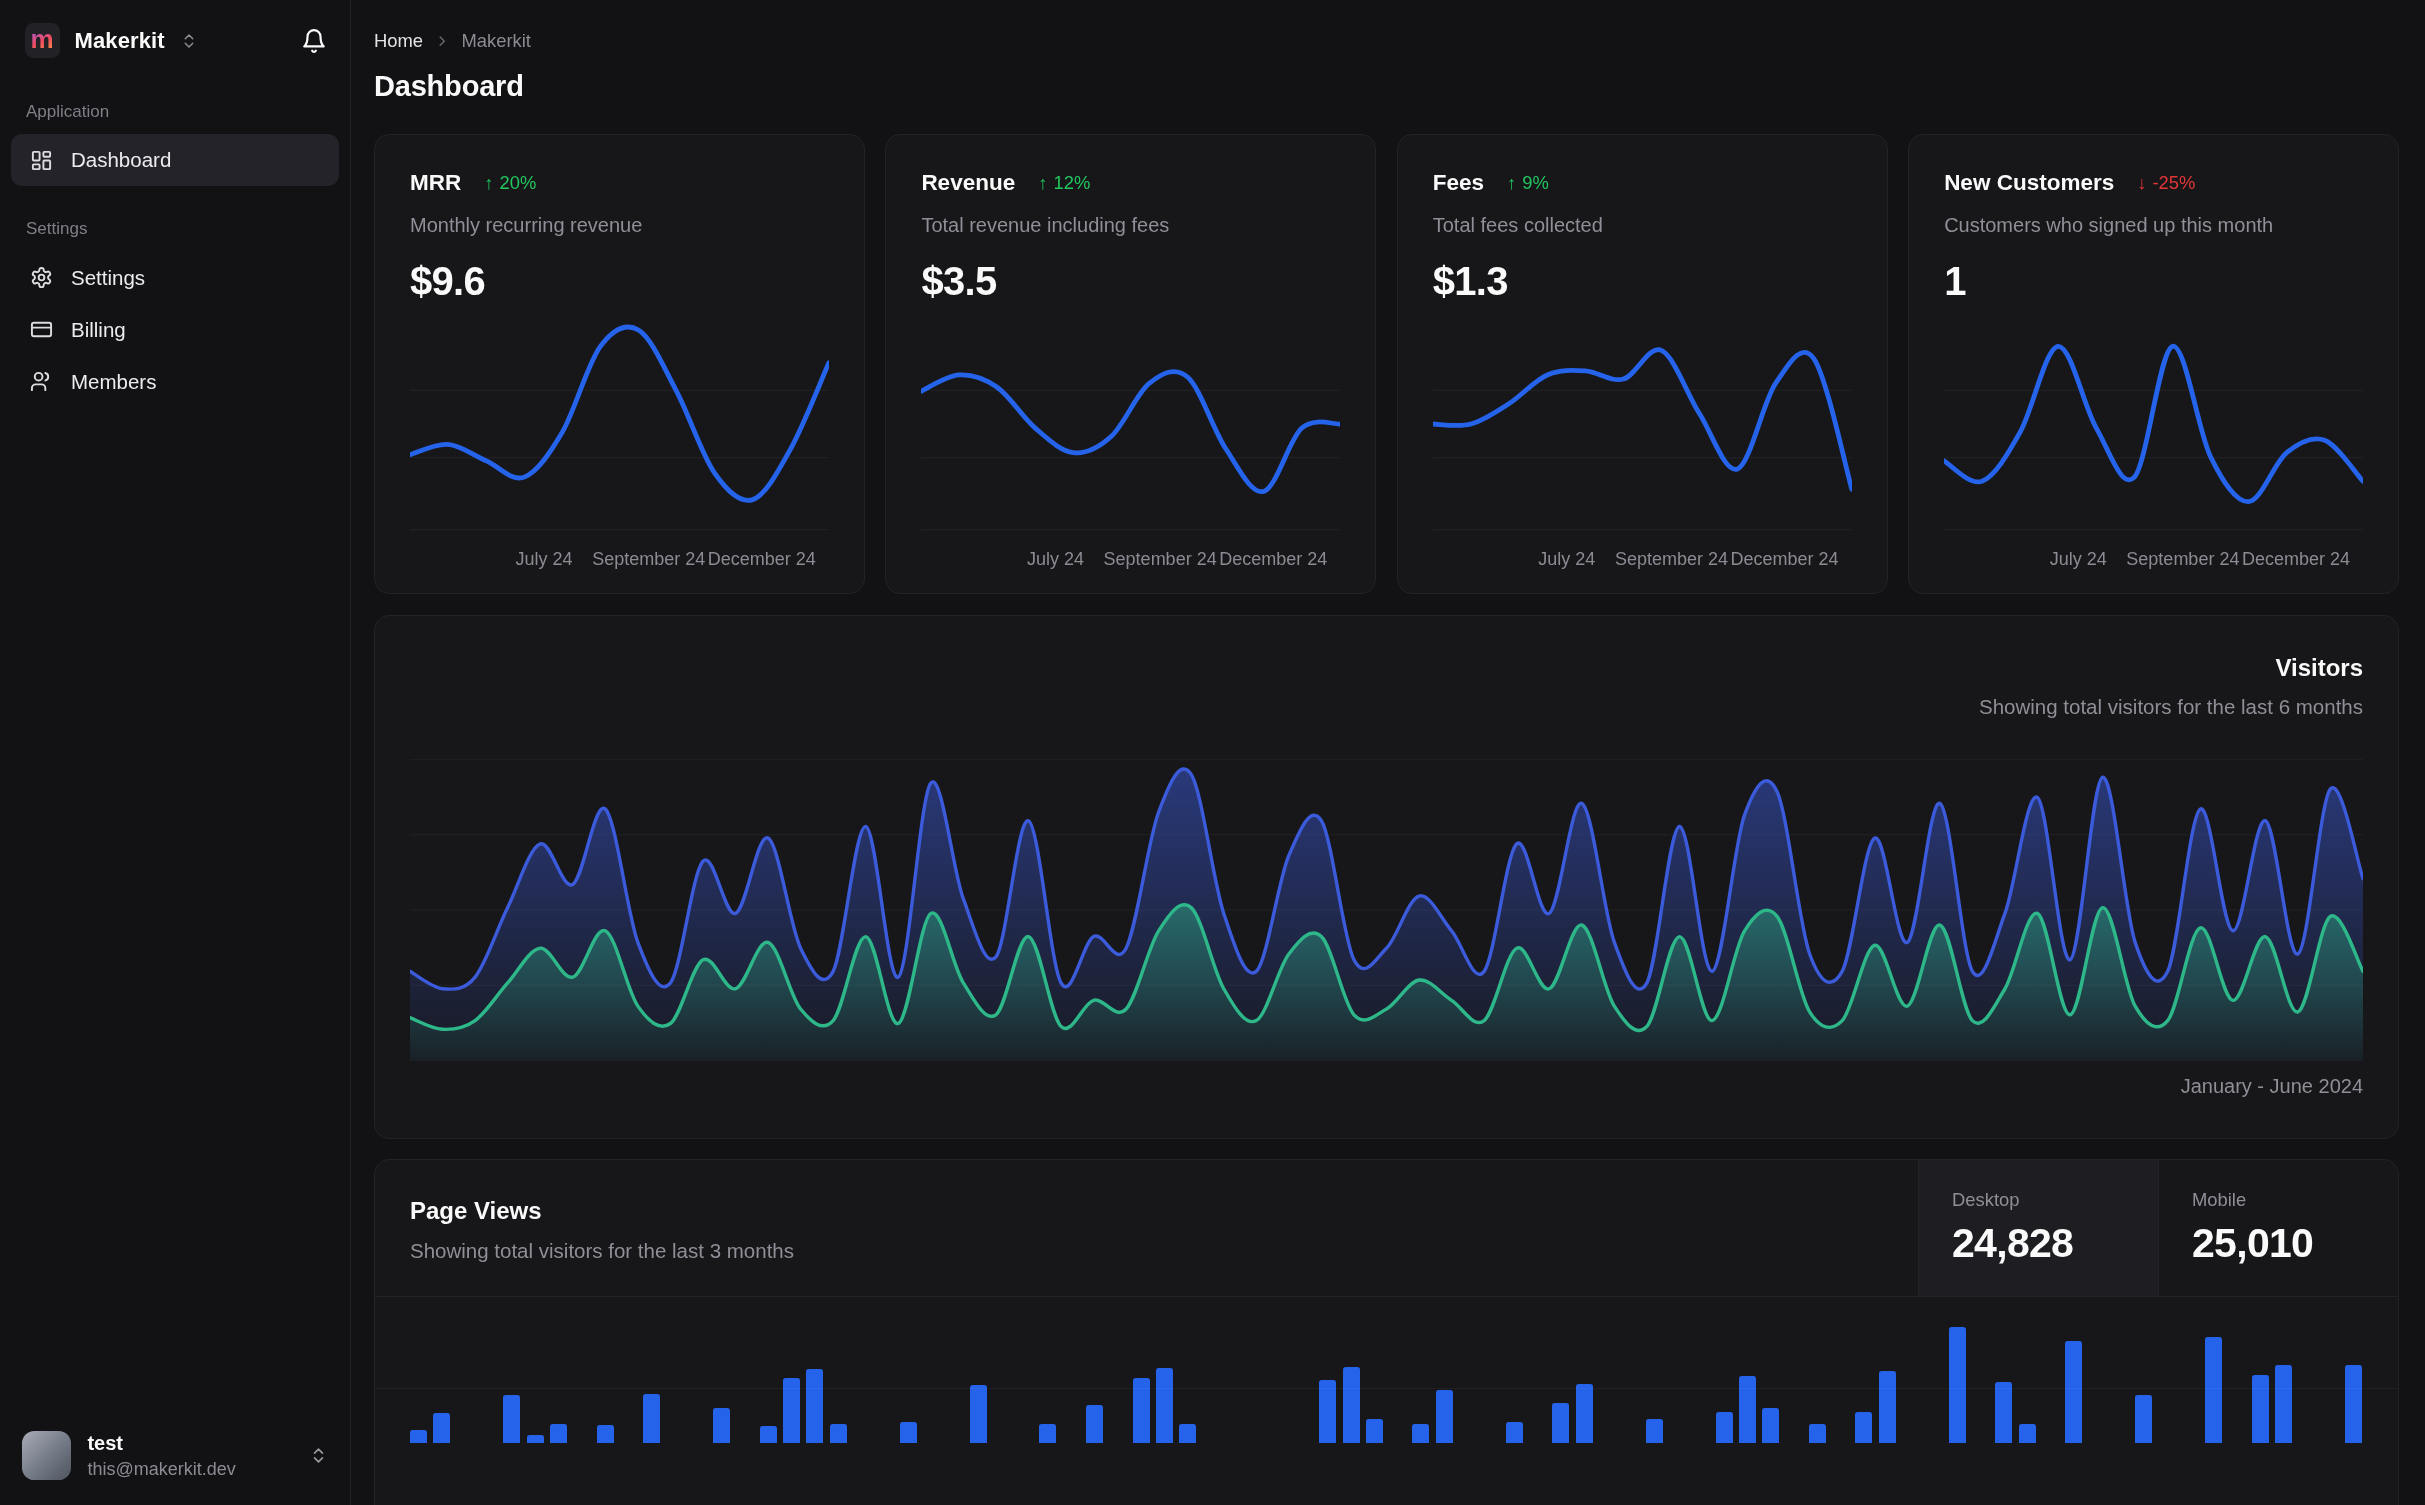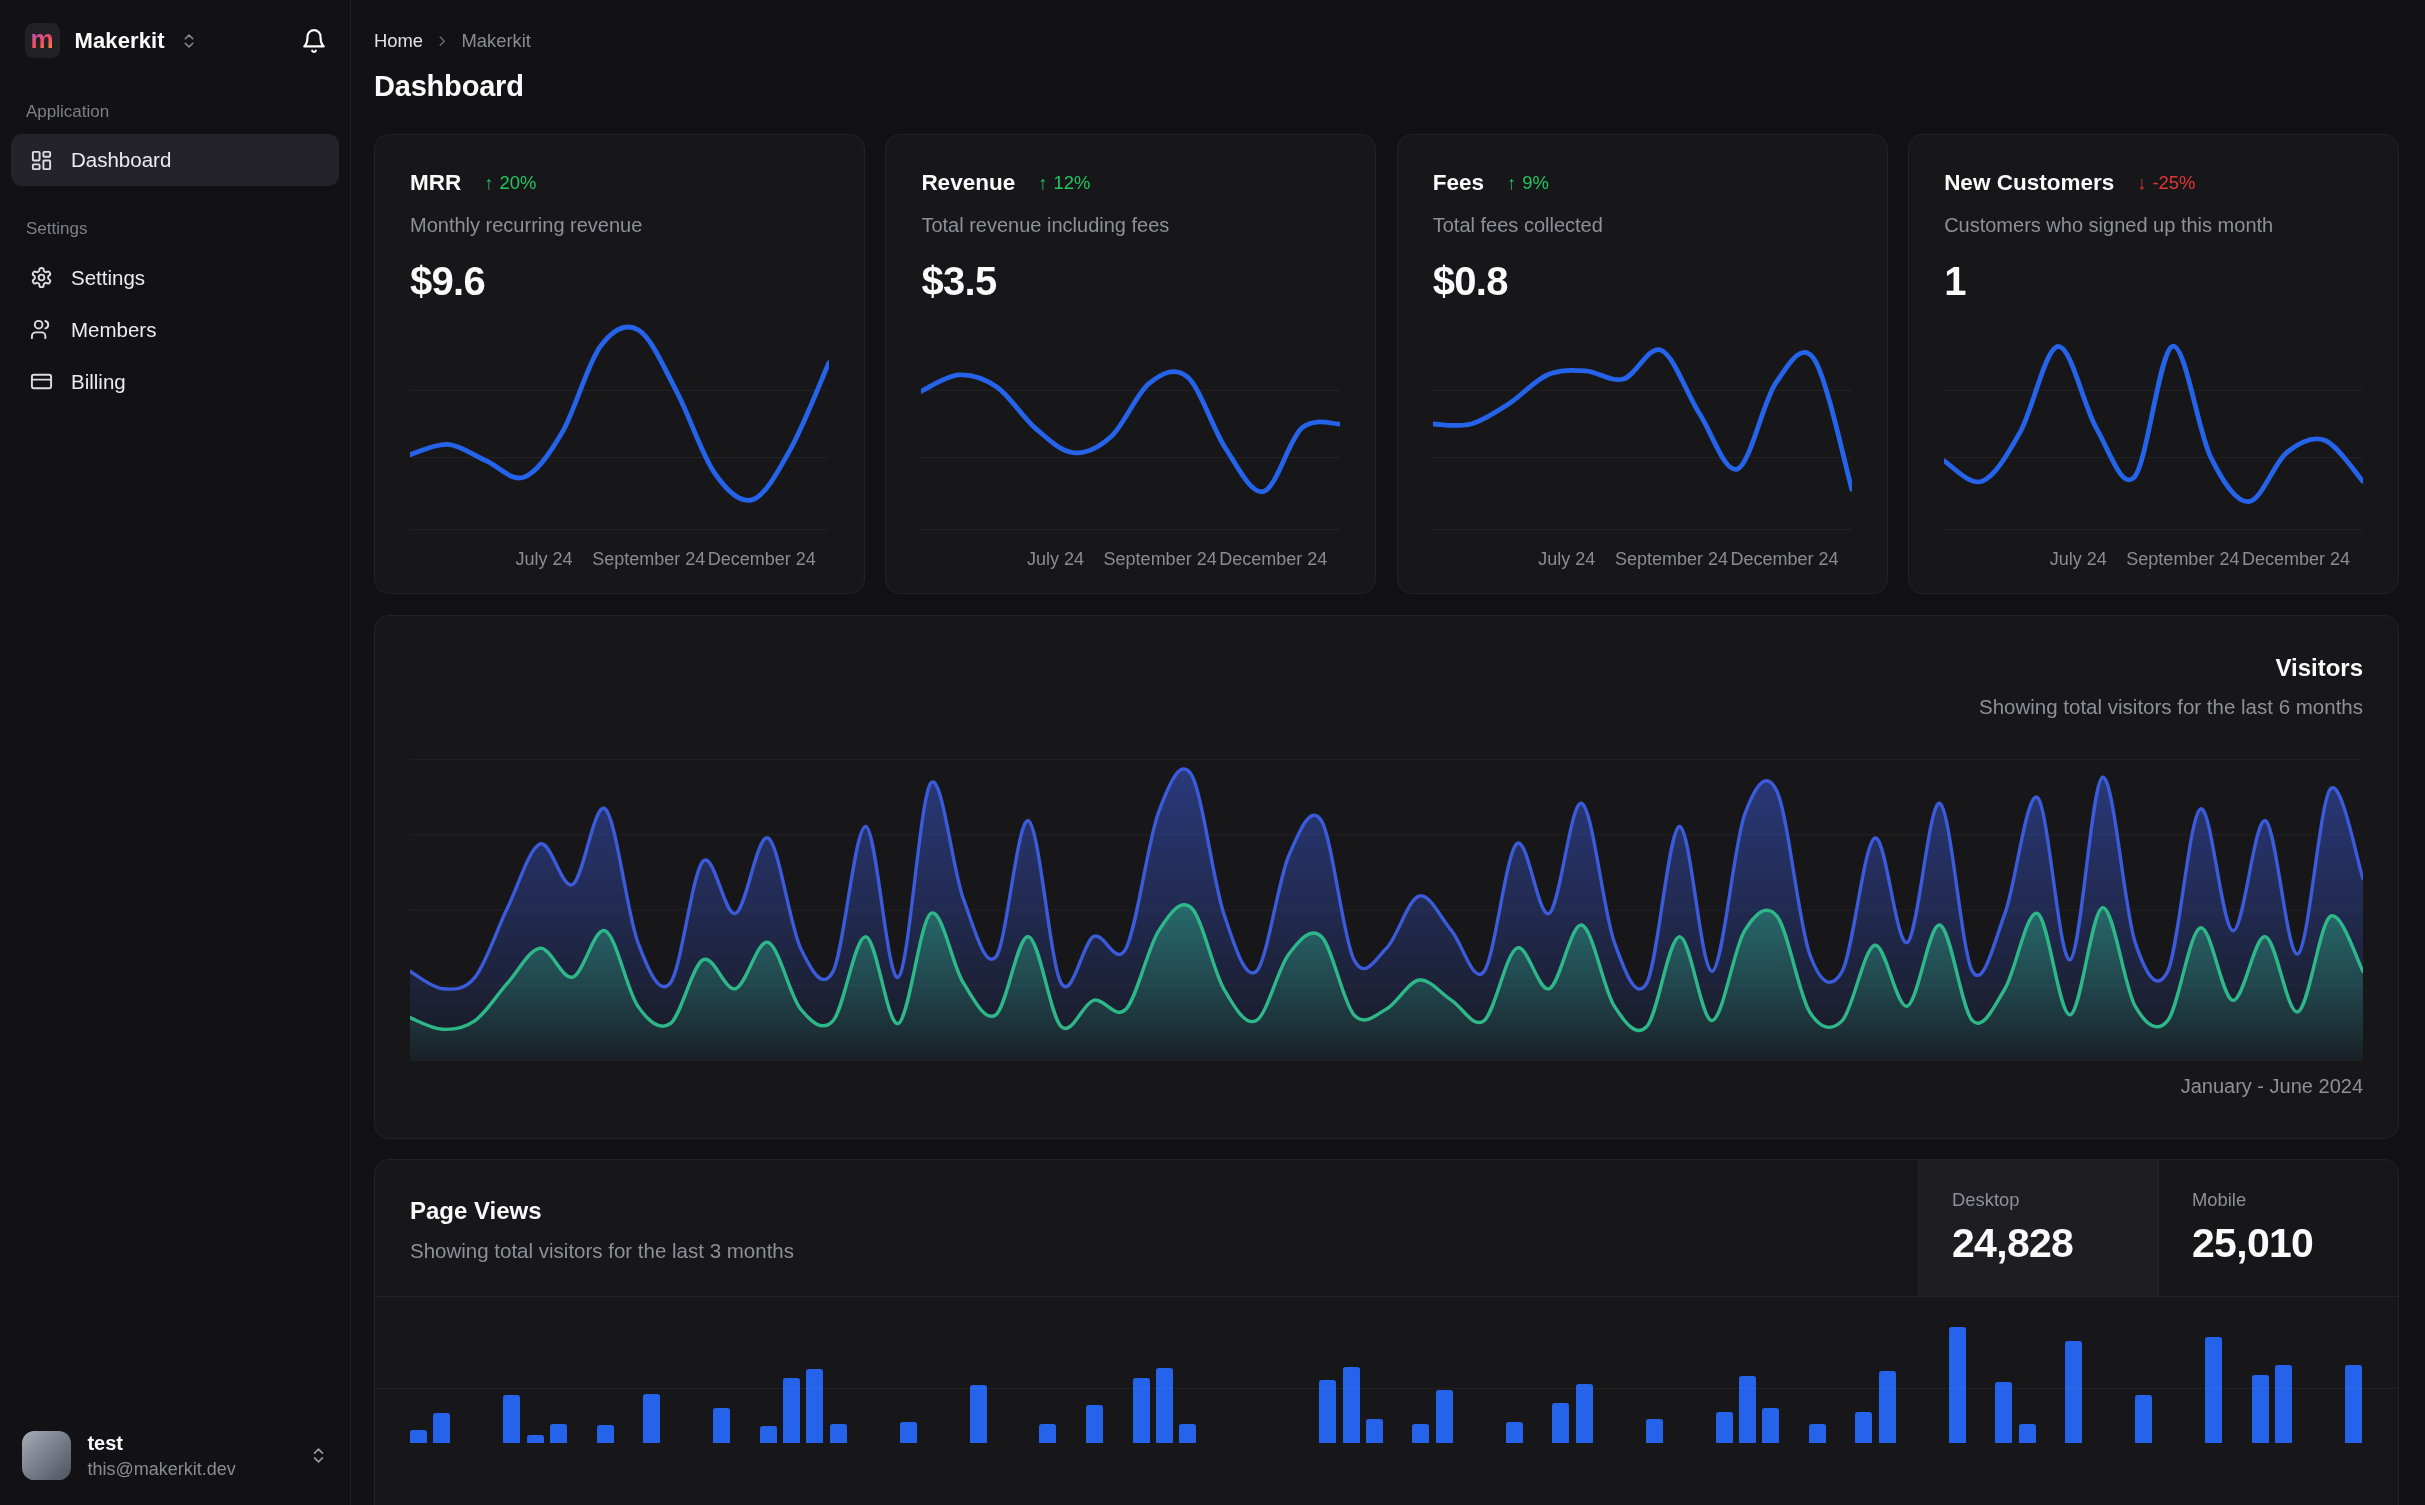--- a/index.html
+++ b/index.html
@@ -115,32 +115,32 @@
       <div class="group-label">Settings</div>
       <div class="nav-item">
         <svg class="icon" width="23" height="23" viewBox="0 0 24 24" fill="none" stroke="currentColor" stroke-width="2" stroke-linecap="round" stroke-linejoin="round">
             <path d="M12.22 2h-.44a2 2 0 0 0-2 2v.18a2 2 0 0 1-1 1.73l-.43.25a2 2 0 0 1-2 0l-.15-.08a2 2 0 0 0-2.73.73l-.22.38a2 2 0 0 0 .73 2.73l.15.1a2 2 0 0 1 1 1.72v.51a2 2 0 0 1-1 1.74l-.15.09a2 2 0 0 0-.73 2.73l.22.38a2 2 0 0 0 2.73.73l.15-.08a2 2 0 0 1 2 0l.43.25a2 2 0 0 1 1 1.73V20a2 2 0 0 0 2 2h.44a2 2 0 0 0 2-2v-.18a2 2 0 0 1 1-1.73l.43-.25a2 2 0 0 1 2 0l.15.08a2 2 0 0 0 2.73-.73l.22-.39a2 2 0 0 0-.73-2.73l-.15-.08a2 2 0 0 1-1-1.74v-.5a2 2 0 0 1 1-1.74l.15-.09a2 2 0 0 0 .73-2.73l-.22-.38a2 2 0 0 0-2.73-.73l-.15.08a2 2 0 0 1-2 0l-.43-.25a2 2 0 0 1-1-1.73V4a2 2 0 0 0-2-2z"></path>
             <circle cx="12" cy="12" r="3"></circle>
           </svg>
         <span>Settings</span>
       </div>
       <div class="nav-item">
         <svg class="icon" width="23" height="23" viewBox="0 0 24 24" fill="none" stroke="currentColor" stroke-width="2" stroke-linecap="round" stroke-linejoin="round">
+            <rect x="2" y="5" width="20" height="14" rx="2"></rect>
+            <line x1="2" y1="10" x2="22" y2="10"></line>
+          </svg>
+        <span>Billing</span>
+      </div>
+      <div class="nav-item">
+        <svg class="icon" width="23" height="23" viewBox="0 0 24 24" fill="none" stroke="currentColor" stroke-width="2" stroke-linecap="round" stroke-linejoin="round">
             <path d="M16 21v-2a4 4 0 0 0-4-4H6a4 4 0 0 0-4 4v2"></path>
             <circle cx="9" cy="7" r="4"></circle>
             <path d="M16 3.13a4 4 0 0 1 0 7.75"></path>
           </svg>
         <span>Members</span>
-      </div>
-      <div class="nav-item">
-        <svg class="icon" width="23" height="23" viewBox="0 0 24 24" fill="none" stroke="currentColor" stroke-width="2" stroke-linecap="round" stroke-linejoin="round">
-            <rect x="2" y="5" width="20" height="14" rx="2"></rect>
-            <line x1="2" y1="10" x2="22" y2="10"></line>
-          </svg>
-        <span>Billing</span>
       </div>
     </nav>
 
     <div class="sb-footer">
       <div class="avatar"></div>
       <div>
         <div class="uname">test</div>
         <div class="uemail">this@makerkit.dev</div>
       </div>
       <svg class="icon chev" width="19" height="19" viewBox="0 0 24 24" fill="none" stroke="currentColor" stroke-width="2" stroke-linecap="round" stroke-linejoin="round">
@@ -216,21 +216,21 @@
 
       <div class="card stat-card">
         <div class="stat-head">
           <span class="stat-title">Fees</span>
           <span class="badge up">
               <span>↑</span>
               <span>9%</span>
             </span>
         </div>
         <div class="stat-desc">Total fees collected</div>
-        <div class="stat-value">$0.8</div>
+        <div class="stat-value">$1.3</div>
         <div class="spark-wrap">
             <svg viewBox="0 0 606 320" preserveAspectRatio="none">
               <line x1="0" x2="606" y1="110.39999999999999" y2="110.39999999999999" stroke="rgba(255,255,255,0.06)" stroke-width="1.5"></line>
               <line x1="0" x2="606" y1="209.60000000000002" y2="209.60000000000002" stroke="rgba(255,255,255,0.06)" stroke-width="1.5"></line>
               <line x1="0" x2="606" y1="315.2" y2="315.2" stroke="rgba(255,255,255,0.06)" stroke-width="1.5"></line>
               <path d="M0,160C9.181818181818182,160 36.727272727272734,165 55.09090909090909,160C73.45454545454545,155 91.81818181818183,142 110.18181818181819,130C128.54545454545456,118 146.9090909090909,96 165.27272727272728,88C183.63636363636365,80 202,81 220.36363636363637,82C238.72727272727275,83 257.09090909090907,99 275.45454545454544,94C293.8181818181818,89 312.1818181818182,43.5 330.54545454545456,52C348.90909090909093,60.5 367.27272727272725,116 385.6363636363636,145C404,174 422.3636363636364,233.5 440.72727272727275,226C459.0909090909091,218.5 477.45454545454544,127 495.8181818181818,100C514.1818181818181,73 532.5454545454545,38.00000000000003 550.9090909090909,64.00000000000003C569.2727272727273,90.00000000000003 596.8181818181818,224 606,256" fill="none" stroke="#2563eb" stroke-width="7" stroke-linecap="round" stroke-linejoin="round"></path>
             </svg>
           </div>
         <div class="spark-labels">
           <span class="t0">July 24</span>

